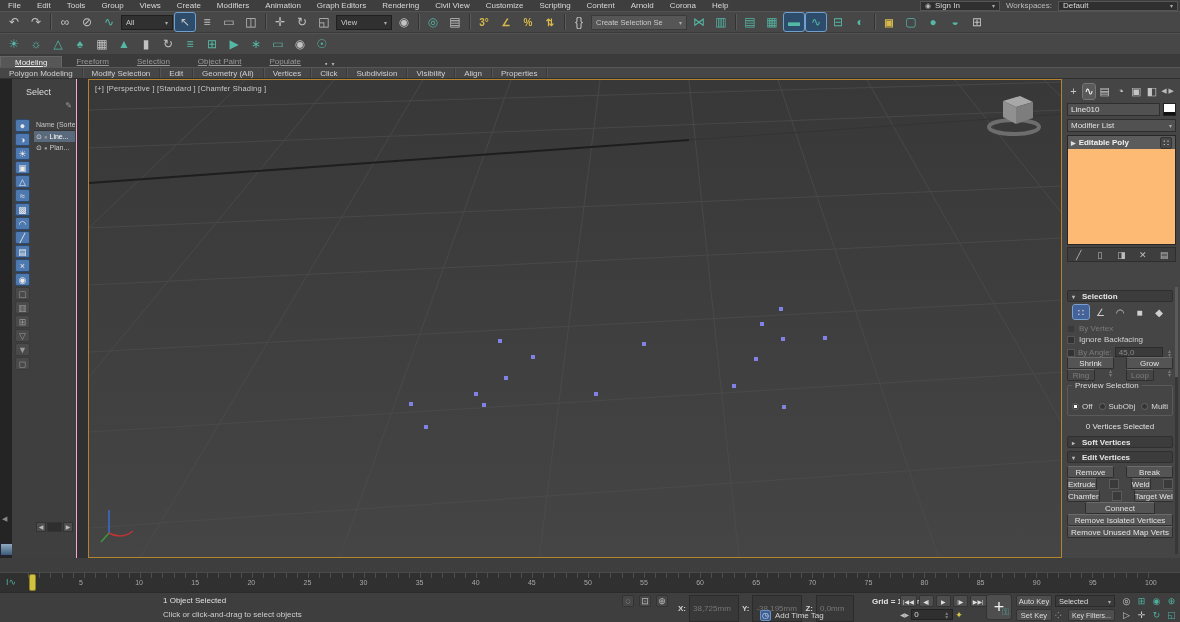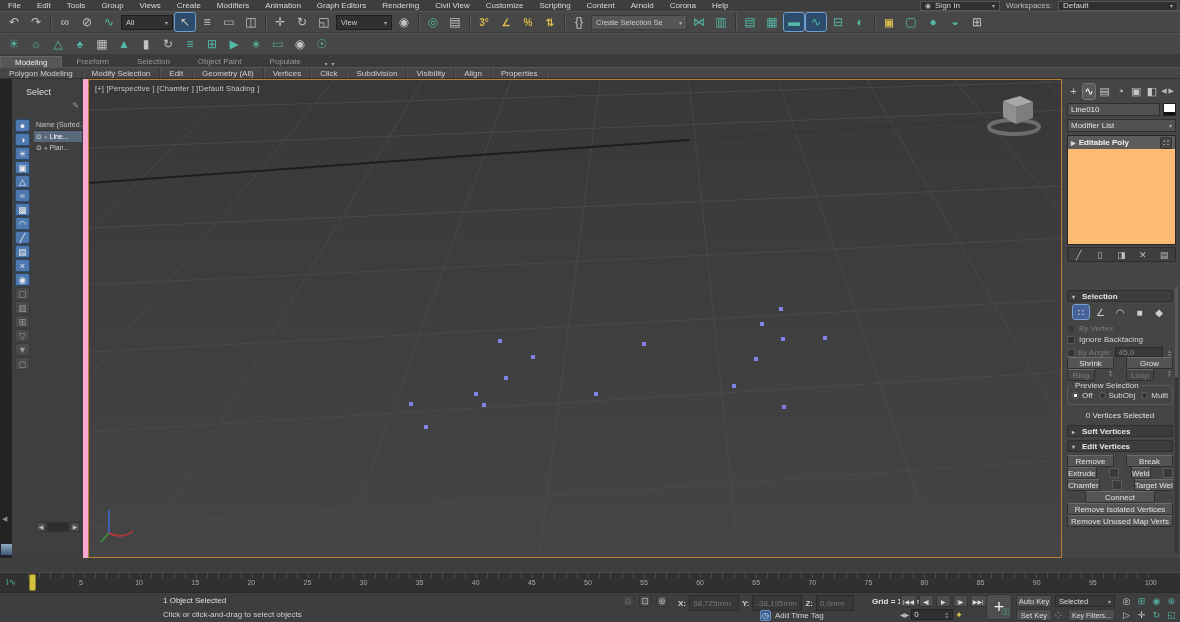--- a/index.html
+++ b/index.html
@@ -22,33 +22,33 @@
   .tbtn{width:20px;height:18px;display:flex;align-items:center;justify-content:center;font-size:12px;
         color:#c2c2c2;border-radius:2px;flex:0 0 auto;}
   .tbtn.c-t{color:#55b7a5;} .tbtn.c-y{color:#d8b84a;font-size:10px;font-weight:bold;}
   .tbtn.act{background:#2d4c6b;outline:1px solid #6fa0cf;}
   .tsep{width:1px;height:16px;background:#333;margin:0 2px;flex:0 0 auto;box-shadow:1px 0 0 #5a5a5a;}
   .tdd{height:15px;background:#303030;border:1px solid #1f1f1f;display:flex;align-items:center;
        justify-content:space-between;padding:0 4px;font-size:7.5px;color:#c9c9c9;gap:3px;flex:0 0 auto;}
   .tdd.w-s{width:52px;} .tdd.w-m{width:56px;} .tdd.w-l{width:96px;background:#565656;border-color:#3a3a3a;}
   
   .rtabs{position:absolute;left:0;top:55px;width:1180px;height:12px;background:#3b3b3b;display:flex;align-items:flex-end;font-size:8px;}
-  .rtab{padding:1px 14px;color:#999;height:11px;display:flex;align-items:center;}
+  .rtab{padding:1px 14px;color:#999;height:11px;display:flex;align-items:center;text-decoration:underline;}
   .rtab.act{background:#575757;color:#eee;border:1px solid #666;border-bottom:none;}
   .rmini{display:flex;align-items:center;gap:4px;margin-left:10px;color:#bbb;font-size:7px;}
   .rpanels{position:absolute;left:0;top:67px;width:1180px;height:12px;background:#464646;border-top:1px solid #565656;
            border-bottom:1px solid #303030;display:flex;align-items:center;font-size:8px;color:#cfcfcf;}
   .rpanel{padding:0 9px;height:100%;display:flex;align-items:center;border-right:1px solid #3a3a3a;box-shadow:1px 0 0 #545454;white-space:nowrap;}
   
   .main{position:absolute;left:0;top:79px;width:1180px;height:479px;background:#313131;}
   .leftstrip{position:absolute;left:0;top:0;width:12px;height:479px;background:#242424;}
   .collapse{position:absolute;left:2px;top:436px;color:#888;font-size:7px;}
   .layouttab{position:absolute;left:0;bottom:2px;width:24px;height:13px;background:linear-gradient(#8fa9c0,#3c5a78);border:1px solid #223;}
   
-  .explorer{position:absolute;left:12px;top:0;width:76px;height:479px;background:#3f3f3f;border-right:5px solid #f9a8d4;}
+  .explorer{position:absolute;left:12px;top:0;width:65px;height:479px;background:#3f3f3f;border-right:1px solid #f9a8d4;}
   .exp-title{font-size:9px;color:#ddd;padding:8px 0 0 14px;}
   .exp-edit{position:absolute;right:4px;top:22px;color:#999;font-size:8px;}
   .exp-icons{position:absolute;left:3px;top:40px;display:flex;flex-direction:column;gap:1px;}
   .eicon{width:15px;height:13px;display:flex;align-items:center;justify-content:center;font-size:9px;color:#e8e8e8;
          background:#4d79b0;border:1px solid #2c4a70;border-radius:2px;}
   .eicon.off{background:#4a4a4a;border-color:#3a3a3a;color:#9a9a9a;}
   .exp-list{position:absolute;left:22px;top:40px;right:1px;font-size:7px;color:#bbb;}
   .exp-head{padding:2px 2px;color:#c5c5c5;white-space:nowrap;overflow:hidden;border-bottom:1px solid #333;}
   .erow{display:flex;align-items:center;gap:2px;height:11px;padding-left:2px;white-space:nowrap;overflow:hidden;color:#c9c9c9;}
   .erow.sel{background:#5a6a7d;color:#fff;}
@@ -95,21 +95,21 @@
   .sprow{display:flex;align-items:flex-end;gap:3px;height:12px;color:#7b7b7b;}
   .spfield{flex:1;height:10px;background:#3a3a3a;border:1px solid #2c2c2c;color:#8a8a8a;display:flex;align-items:center;padding:0 3px;}
   .spin{width:7px;color:#777;font-size:6px;line-height:4px;text-align:center;}
   .btn{height:12px;background:#545454;border:1px solid #2e2e2e;border-top-color:#6b6b6b;border-radius:2px;
        color:#e2e2e2;display:flex;align-items:center;justify-content:center;font-size:8px;white-space:nowrap;}
   .btn.dis{color:#7d7d7d;background:#464646;}
   .brow{display:flex;gap:12px;margin:0 0;} .brow .btn{flex:1;}
   .setbox{width:10px;height:10px;background:#3a3a3a;border:1px solid #5a5a5a;flex:0 0 auto;align-self:center;}
   .grp{border:1px solid #5a5a5a;border-radius:2px;margin-top:4px;padding:2px 4px 4px 4px;position:relative;}
   .grplabel{position:absolute;top:-5px;left:4px;background:#454545;padding:0 3px;color:#dcdcdc;font-size:8px;}
-  .radios{display:flex;align-items:center;gap:6px;margin-top:3px;}
+  .radios{display:flex;align-items:center;gap:6px;margin-top:14px;}
   .radio{display:flex;align-items:center;gap:3px;color:#d6d6d6;}
   .rdot{width:7px;height:7px;border-radius:50%;background:#333;border:1px solid #666;}
   .rdot.on{background:radial-gradient(#fff 0 40%,#333 45%);}
   .selstatus{text-align:center;color:#e0e0e0;margin-top:6px;font-size:8px;}
   
   .sliderrow{position:absolute;left:0;top:558px;width:1180px;height:14px;background:#383838;border-top:1px solid #2a2a2a;}
   .tsbtn{position:absolute;top:2px;width:10px;height:10px;background:#4e4e4e;border:1px solid #333;color:#bbb;font-size:6px;display:flex;align-items:center;justify-content:center;}
   .tsfield{position:absolute;left:12px;top:1px;width:66px;height:12px;background:#565656;border:1px solid #333;border-radius:2px;
            color:#e8e8e8;font-size:8px;display:flex;align-items:center;justify-content:center;}
   .trackrow{position:absolute;left:0;top:572px;width:1180px;height:20px;background:#303030;border-top:1px solid #4a4a4a;}
@@ -122,21 +122,21 @@
   .statusbar{position:absolute;left:0;top:592px;width:1180px;height:30px;background:#3e3e3e;border-top:1px solid #2b2b2b;font-size:8px;}
   .listener{position:absolute;left:0;top:0;width:150px;height:30px;border:1px solid #666;}
   .lis-pink{height:14px;background:#edd3dc;border-bottom:1px solid #c9a9b4;}
   .lis-white{height:14px;background:#f7f2f4;color:#a33;font-family:"DejaVu Sans Mono",monospace;font-size:8px;padding:1px 3px;white-space:nowrap;overflow:hidden;}
   .st1{position:absolute;left:163px;top:3px;color:#e0e0e0;}
   .st2{position:absolute;left:163px;top:17px;color:#cfcfcf;}
   .sicons{position:absolute;left:622px;top:2px;display:flex;gap:5px;align-items:center;}
   .sicn{width:12px;height:12px;display:flex;align-items:center;justify-content:center;color:#b9b9b9;font-size:9px;background:#474747;border:1px solid #333;border-radius:2px;}
   .coords{position:absolute;left:678px;top:2px;display:flex;align-items:center;gap:3px;}
   .clabel{color:#cfcfcf;font-weight:bold;}
-  .cfield{width:50px;height:16px;background:#383838;border:1px solid #2b2b2b;color:#777;display:flex;align-items:center;padding:0 3px;}
+  .cfield{width:50px;height:27px;background:#383838;border:1px solid #2b2b2b;color:#777;display:flex;align-items:center;padding:0 3px;}
   .cfield.z{width:38px;}
   .gridlbl{position:absolute;left:872px;top:4px;color:#e3e3e3;font-weight:bold;}
   .timetag{position:absolute;left:760px;top:17px;display:flex;align-items:center;gap:4px;color:#d5d5d5;}
   .ttagicn{width:11px;height:11px;border-radius:2px;background:#3d5f8f;border:1px solid #6a8fc0;color:#cfe0ff;font-size:8px;display:flex;align-items:center;justify-content:center;}
   .playrow{position:absolute;left:900px;top:2px;display:flex;gap:2px;}
   .pbtn{min-width:15px;height:12px;background:#4e4e4e;border:1px solid #333;border-radius:2px;color:#ddd;font-size:6px;display:flex;align-items:center;justify-content:center;padding:0 2px;}
   .framerow{position:absolute;left:900px;top:16px;display:flex;gap:2px;align-items:center;}
   .keyarr{color:#bbb;font-size:6px;}
   .framefield{width:42px;height:11px;background:#2f2f2f;border:1px solid #222;color:#ddd;display:flex;align-items:center;justify-content:space-between;padding:0 2px;}
   .keyicn{color:#d8c84a;font-size:9px;}
@@ -374,21 +374,21 @@
           <div class="vert" style="left: 507px; top: 314px; background: rgb(130, 130, 230);"></div>
           <div class="vert" style="left: 555px; top: 264px; background: rgb(130, 130, 230);"></div>
           <div class="vert" style="left: 673px; top: 244px; background: rgb(130, 130, 230);"></div>
           <div class="vert" style="left: 692px; top: 229px; background: rgb(130, 130, 230);"></div>
           <div class="vert" style="left: 694px; top: 259px; background: rgb(130, 130, 230);"></div>
           <div class="vert" style="left: 736px; top: 258px; background: rgb(130, 130, 230);"></div>
           <div class="vert" style="left: 667px; top: 279px; background: rgb(130, 130, 230);"></div>
           <div class="vert" style="left: 645px; top: 306px; background: rgb(130, 130, 230);"></div>
           <div class="vert" style="left: 695px; top: 327px; background: rgb(130, 130, 230);"></div>
         </div>
-      <div class="vplabel">[+] [Perspective ] [Chamfer ] [Default Shading ]</div>
+      <div class="vplabel">[+] [Perspective ] [Standard ] [Chamfer Shading ]</div>
       <div class="viewcube">
         <svg width="62" height="52">
           <ellipse cx="31" cy="39" rx="25" ry="7" fill="none" stroke="#6d6d6d" stroke-width="4"></ellipse>
           <polygon points="20,13 37,8 50,14 33,19" fill="#a8a8a8"></polygon>
           <polygon points="20,13 33,19 33,36 20,29" fill="#909090"></polygon>
           <polygon points="33,19 50,14 50,30 33,36" fill="#7d7d7d"></polygon>
         </svg>
       </div>
       <div class="tripod">
         <svg width="42" height="40">

